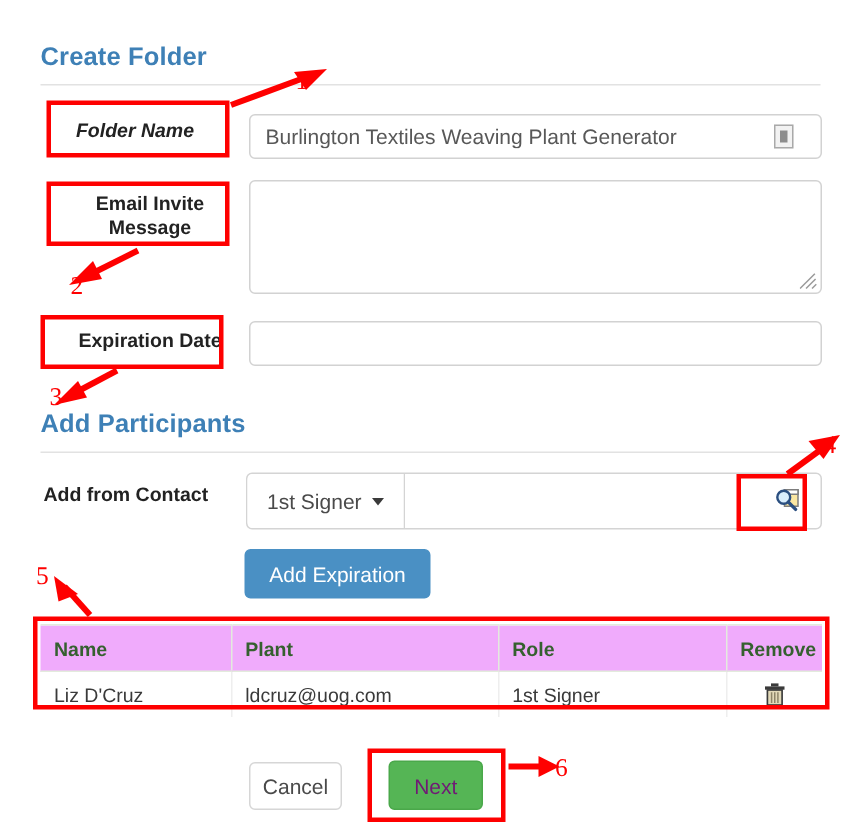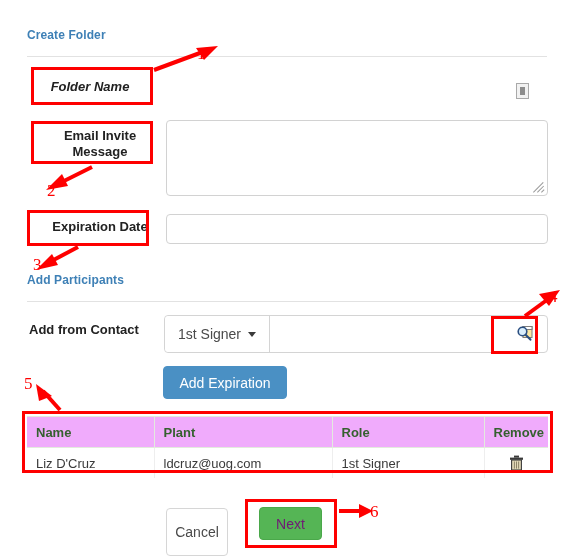--- a/index.html
+++ b/index.html
@@ -17,21 +17,21 @@
     overflow: hidden;
   }
   .page {
     position: absolute;
     inset: 0;
   }
 
   
   .section-title {
     position: absolute;
-    font-size: 12px;
+    font-size: 17px;
     font-weight: bold;
     color: #3e80b6;
     letter-spacing: .1px;
     white-space: nowrap;
   }
   .hr {
     position: absolute;
     height: 1px;
     background: #e2e2e2;
   }
@@ -226,20 +226,21 @@
 </style>
 </head>
 <body>
 
 <div class="page">
 
   <div class="section-title" style="left:27px; top:28px;">Create Folder</div>
   <div class="hr" style="left:27px; top:56px; width:520px;"></div>
 
   <div class="field-label" style="left:35px; top:79px; width:110px;font-style:italic;">Folder Name</div>
+  <input class="input-box with-icon" type="text" style="left: 166px; top: 76px; width: 382px; height: 30px;" value="Burlington Textiles Weaving Plant Generator">
   <div class="field-spinner" style="left:516px; top:83px;"></div>
 
   <div class="field-label" style="left:35px; top:128px; width:130px;">Email Invite Message</div>
   <div class="textarea-box" style="left:166px; top:120px; width:382px; height:76px;">
     <div class="resize-grip">
       <i style="width:14px; left:0px; top:11px;"></i>
       <i style="width:9px; left:4px; top:11px;"></i>
       <i style="width:4px; left:8px; top:11px;"></i>
     </div>
   </div>
@@ -297,21 +298,21 @@
             <rect x="2.6" y="5" width="9.8" height="10" fill="#e2d9b8" stroke="#3a3a3a" stroke-width="1.1"></rect>
             <line x1="5.4" y1="6.5" x2="5.4" y2="13.6" stroke="#8d8468" stroke-width="1"></line>
             <line x1="7.5" y1="6.5" x2="7.5" y2="13.6" stroke="#8d8468" stroke-width="1"></line>
             <line x1="9.6" y1="6.5" x2="9.6" y2="13.6" stroke="#8d8468" stroke-width="1"></line>
           </svg>
         </td>
       </tr>
     </tbody>
   </table>
 
-  <div class="btn btn-default" style="left:166px; top:508px; width:62px; height:48px;text-align:right;">Cancel</div>
+  <div class="btn btn-default" style="left:166px; top:508px; width:62px; height:32px;text-align:right;">Cancel</div>
   <div class="btn btn-success" style="left:259px; top:507px; width:63px; height:33px;">Next</div>
 
   <div class="anno-box" style="left:31px; top:67px; width:122px; height:38px;"></div>
   <svg class="anno-arrow" style="left:150px; top:42px; width:75px; height:32px;">
     <line x1="4" y1="28" x2="58" y2="8" stroke="#fe0000" stroke-width="4"></line>
     <polygon points="68,4 46,6 54,18" fill="#fe0000"></polygon>
   </svg>
   <div class="anno-num" style="left:197px; top:45px;">1</div>
 
   <div class="anno-box" style="left:31px; top:121px; width:122px; height:43px;"></div>

